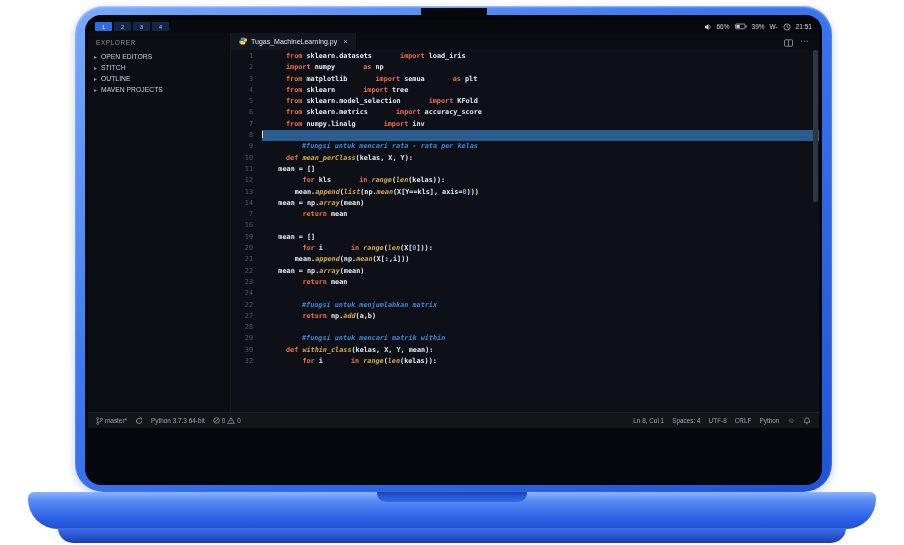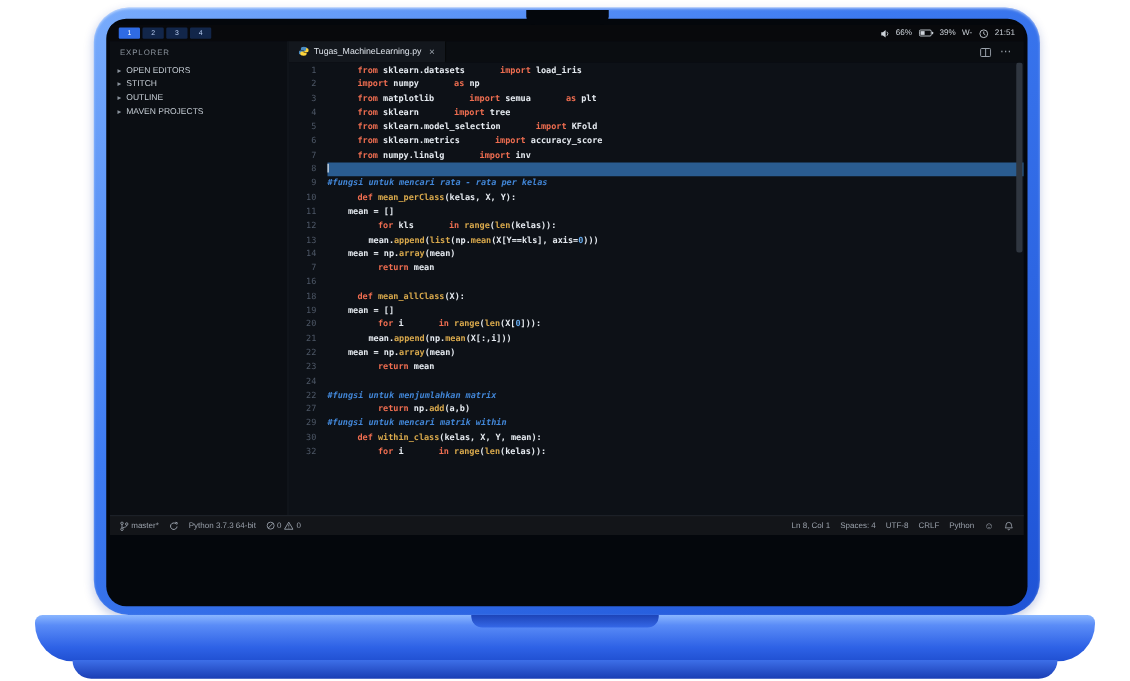--- a/index.html
+++ b/index.html
@@ -42,23 +42,23 @@
   .tab-close{color:#9aa2ab;font-size:8px;margin-left:2px;}
   .tab-actions{display:flex;align-items:center;gap:7px;padding:0 9px;color:#9aa2ab;}
   .more-dots{font-size:9px;letter-spacing:1px;line-height:1;}
 
   .code{flex:1;background:#0d1117;position:relative;overflow:hidden;padding-top:1px;}
   .code-line{display:flex;height:11.3px;line-height:11.3px;font-family:"DejaVu Sans Mono","Liberation Mono",monospace;font-size:6.8px;font-weight:600;white-space:pre;}
   .gutter{width:22px;text-align:right;padding-right:9px;color:#4d5766;font-weight:400;flex:none;}
   .line-content{flex:1;color:#e6ebf1;}
   .code-line.current .line-content{background:#2a5c90;}
   .tk-kw{color:#ee6d50;margin-left:24px;}
-  .tk-fn{color:#d9a94c;}
+  .tk-fn{color:#d9a94c;font-style:italic;}
   .tk-pl{color:#e6ebf1;text-align:center;}
-  .tk-cm{color:#4287d8;font-style:italic;}
+  .tk-cm{color:#4287d8;font-style:italic;margin-left:40px;}
   .tk-num{color:#66aaec;}
   .caret{display:inline-block;width:1px;height:7px;background:#dfe5ec;vertical-align:-1px;}
   .scrollbar{position:absolute;right:1px;top:0;width:5px;height:152px;background:#2f3640;border-radius:2px;}
 
   .statusbar{height:15px;flex:none;background:#131519;border-top:1px solid #1c2027;display:flex;align-items:center;justify-content:space-between;padding:0 8px;color:#9aa1ab;font-size:6.4px;}
   .sb-left,.sb-right{display:flex;align-items:center;gap:8px;}
   .sb-item{display:flex;align-items:center;gap:2px;}
   .sb-item svg{display:block;}
   .smiley{font-size:7.5px;line-height:1;}
 </style>
@@ -162,29 +162,29 @@
                   <div class="code-line"><span class="gutter">7</span><span class="line-content"><span class="tk-kw">from </span><span class="tk-pl">numpy.linalg </span><span class="tk-kw">import </span><span class="tk-pl">inv</span></span></div>
                   <div class="code-line current"><span class="gutter">8</span><span class="line-content"><span class="caret"></span></span></div>
                   <div class="code-line"><span class="gutter">9</span><span class="line-content"><span class="tk-cm">#fungsi untuk mencari rata - rata per kelas</span></span></div>
                   <div class="code-line"><span class="gutter">10</span><span class="line-content"><span class="tk-kw">def </span><span class="tk-fn">mean_perClass</span><span class="tk-pl">(kelas, X, Y):</span></span></div>
                   <div class="code-line"><span class="gutter">11</span><span class="line-content"><span class="tk-pl">    mean = []</span></span></div>
                   <div class="code-line"><span class="gutter">12</span><span class="line-content"><span class="tk-pl">    </span><span class="tk-kw">for </span><span class="tk-pl">kls </span><span class="tk-kw">in </span><span class="tk-fn">range</span><span class="tk-pl">(</span><span class="tk-fn">len</span><span class="tk-pl">(kelas)):</span></span></div>
                   <div class="code-line"><span class="gutter">13</span><span class="line-content"><span class="tk-pl">        mean.</span><span class="tk-fn">append</span><span class="tk-pl">(</span><span class="tk-fn">list</span><span class="tk-pl">(np.</span><span class="tk-fn">mean</span><span class="tk-pl">(X[Y==kls], axis=</span><span class="tk-num">0</span><span class="tk-pl">)))</span></span></div>
                   <div class="code-line"><span class="gutter">14</span><span class="line-content"><span class="tk-pl">    mean = np.</span><span class="tk-fn">array</span><span class="tk-pl">(mean)</span></span></div>
                   <div class="code-line"><span class="gutter">7</span><span class="line-content"><span class="tk-pl">    </span><span class="tk-kw">return </span><span class="tk-pl">mean</span></span></div>
                   <div class="code-line"><span class="gutter">16</span><span class="line-content"></span></div>
-                  <div class="code-line"><span class="gutter">18</span><span class="line-content"><span class="tk-kw">def </span><span class="tk-fn">mean_allClass</span><span class="tk-pl">(X):</span></span></div>
                   <div class="code-line"><span class="gutter">19</span><span class="line-content"><span class="tk-pl">    mean = []</span></span></div>
                   <div class="code-line"><span class="gutter">20</span><span class="line-content"><span class="tk-pl">    </span><span class="tk-kw">for </span><span class="tk-pl">i </span><span class="tk-kw">in </span><span class="tk-fn">range</span><span class="tk-pl">(</span><span class="tk-fn">len</span><span class="tk-pl">(X[</span><span class="tk-num">0</span><span class="tk-pl">])):</span></span></div>
                   <div class="code-line"><span class="gutter">21</span><span class="line-content"><span class="tk-pl">        mean.</span><span class="tk-fn">append</span><span class="tk-pl">(np.</span><span class="tk-fn">mean</span><span class="tk-pl">(X[:,i]))</span></span></div>
                   <div class="code-line"><span class="gutter">22</span><span class="line-content"><span class="tk-pl">    mean = np.</span><span class="tk-fn">array</span><span class="tk-pl">(mean)</span></span></div>
                   <div class="code-line"><span class="gutter">23</span><span class="line-content"><span class="tk-pl">    </span><span class="tk-kw">return </span><span class="tk-pl">mean</span></span></div>
                   <div class="code-line"><span class="gutter">24</span><span class="line-content"></span></div>
                   <div class="code-line"><span class="gutter">22</span><span class="line-content"><span class="tk-cm">#fungsi untuk menjumlahkan matrix</span></span></div>
                   <div class="code-line"><span class="gutter">27</span><span class="line-content"><span class="tk-pl">    </span><span class="tk-kw">return </span><span class="tk-pl">np.</span><span class="tk-fn">add</span><span class="tk-pl">(a,b)</span></span></div>
+                  <div class="code-line"><span class="gutter">28</span><span class="line-content"></span></div>
                   <div class="code-line"><span class="gutter">29</span><span class="line-content"><span class="tk-cm">#fungsi untuk mencari matrik within</span></span></div>
                   <div class="code-line"><span class="gutter">30</span><span class="line-content"><span class="tk-kw">def </span><span class="tk-fn">within_class</span><span class="tk-pl">(kelas, X, Y, mean):</span></span></div>
                   <div class="code-line"><span class="gutter">32</span><span class="line-content"><span class="tk-pl">    </span><span class="tk-kw">for </span><span class="tk-pl">i </span><span class="tk-kw">in </span><span class="tk-fn">range</span><span class="tk-pl">(</span><span class="tk-fn">len</span><span class="tk-pl">(kelas)):</span></span></div>
                 </div>
               <div class="scrollbar"></div>
             </div>
           </div>
         </div>
 
         <div class="statusbar">

